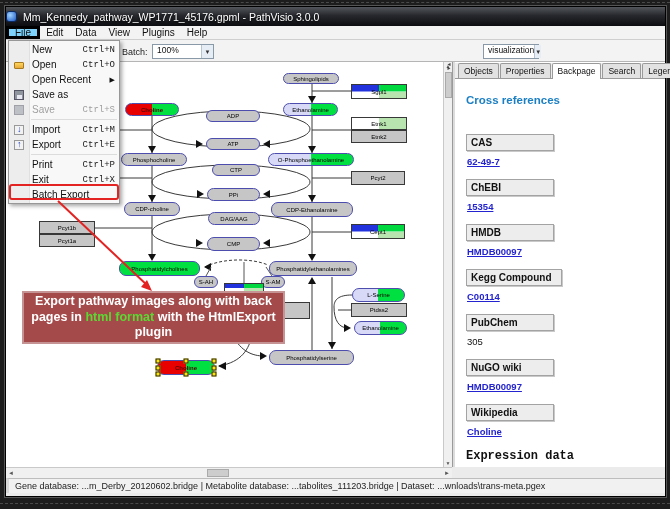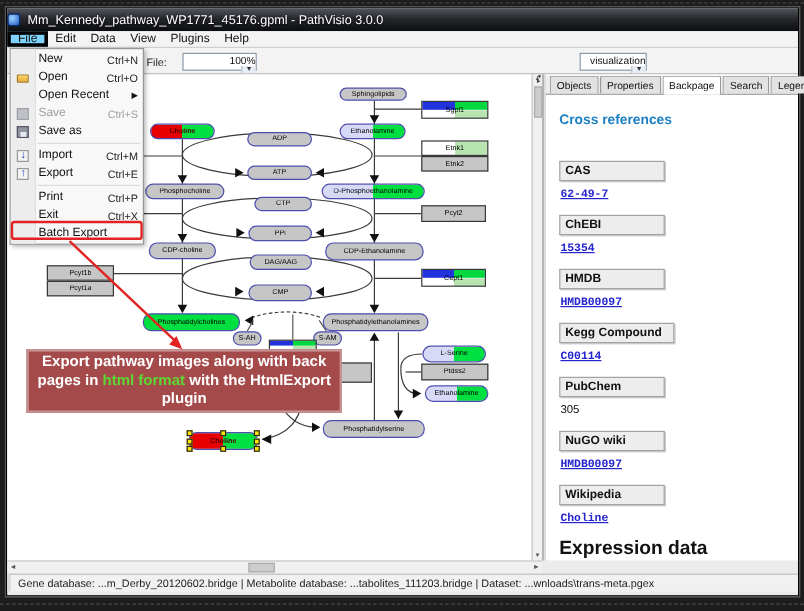--- a/index.html
+++ b/index.html
@@ -10,21 +10,21 @@
   
   #win-bg{position:absolute;left:5px;top:6px;width:661px;height:491px;background:#ebebeb;border:1px solid #000;box-shadow:0 0 0 1px #555;}
   #titlebar{position:absolute;left:6px;top:7px;width:659px;height:19px;background:linear-gradient(#53565c,#26282d 45%,#0c0d10);display:flex;align-items:center;padding-left:0;}
   #title-icon{width:11px;height:11px;border-radius:3px;background:radial-gradient(circle at 35% 35%,#9fd4ff,#1c57c4);border:1px solid #0a2a66;margin-right:6px;flex:none;}
   #title-text{color:#fff;font-size:10.5px;white-space:nowrap;text-shadow:0 1px 2px #000;}
   #menubar{position:absolute;left:6px;top:26px;width:659px;height:14px;background:#f3f3f3;border-bottom:1px solid #cfcfcf;display:flex;align-items:stretch;font-size:10px;color:#111;}
   .mb-item{padding:1px 6px;display:flex;align-items:center;}
   .mb-item.open{border:3px solid #000000;background:#7dd3fc;}
   #toolbar{position:absolute;left:6px;top:40px;width:659px;height:22px;background:#f3f3f3;border-bottom:1px solid #b5b5b5;}
   .tb-lab{position:absolute;font-size:9px;color:#222;}
-  .combo{position:absolute;height:15px;background:#fff;border:1px solid #8a99a8;font-size:8.5px;color:#111;display:flex;align-items:flex-end;padding-left:4px;flex-direction:column;}
+  .combo{position:absolute;height:15px;background:#fff;border:1px solid #8a99a8;font-size:8.5px;color:#111;display:flex;align-items:flex-start;padding-left:4px;}
   .combo .car{margin-left:auto;width:12px;height:100%;background:#e7edf4;border-left:1px solid #b8c4d0;display:flex;align-items:center;justify-content:center;font-size:6px;color:#333;}
   .tbtn{position:absolute;top:43px;height:16px;display:flex;align-items:center;gap:2px;color:#444;font-size:9px;}
   .tbtn .car{font-size:6px;color:#333;}
   .tb-rect{display:inline-block;width:11px;height:8px;border:1px solid #666;background:#f8f8f8;}
   .tb-sep{position:absolute;top:43px;width:1px;height:16px;background:#c6c6c6;}
   .mini{display:inline-block}
 
   
   #canvas{position:absolute;left:6px;top:62px;width:437px;height:405px;background:#fff;}
   #vscroll{position:absolute;left:443px;top:62px;width:9px;height:405px;background:#f0f0f0;border-left:1px solid #c9c9c9;}
@@ -42,31 +42,31 @@
   #panel{position:absolute;left:455px;top:62px;width:210px;height:405px;background:#fff;}
   #tabs{position:absolute;left:0;top:1px;height:16px;display:flex;align-items:flex-end;width:100%;border-bottom:1px solid #9a9a9a;background:#ededed;padding-left:3px;text-align:center;}
   .tab{font-size:8.5px;color:#111;border:1px solid #9a9a9a;border-bottom:none;background:#e2e2e2;padding:2px 5px;margin-right:1px;border-radius:2px 2px 0 0;}
   .tab.active{background:#fff;position:relative;top:1px;padding-bottom:3px;}
   #panel-content{position:absolute;left:0;top:18px;width:210px;height:387px;overflow:hidden;padding:14px 0 0 11px;}
   #bp-heading{color:#1b7fc4;font-weight:bold;font-size:11.5px;margin-bottom:28px;}
   .bp-section{margin-bottom:12px;}
   .bp-box{width:88px;border:1px solid #a3a3a3;background:#ededed;padding:2px 4px;font-weight:bold;font-size:10px;color:#111;box-shadow:1px 1px 0 #c9c9c9;white-space:nowrap;}
   .bp-box.wide{width:96px;}
   .bp-val{margin:5px 0 0 1px;font-size:9.5px;}
-  .bp-val a{color:#2323cf;font-weight:bold;font-family:Liberation Mono, monospace;}
+  .bp-val a{color:#2323cf;font-weight:bold;}
   .bp-val .plain{color:#111;}
-  #bp-footer{font-weight:bold;font-size:16px;color:#111;margin-top:0;}
+  #bp-footer{font-weight:bold;font-size:12px;color:#111;margin-top:0;font-family:Liberation Mono, monospace;}
 
   
   #file-menu{position:absolute;left:8px;top:40px;width:112px;background:#f8f8f8;border:1px solid #979797;box-shadow:2px 2px 4px rgba(0,0,0,.35);z-index:60;padding:1px 0;}
   #file-menu::before{content:"";position:absolute;left:0;top:0;bottom:0;width:20px;background:#ededed;border-right:1px solid #e0e0e0;}
   .fm-row{position:relative;height:15px;display:flex;align-items:center;font-size:10px;color:#111;padding-right:4px;}
   .fm-ico{width:20px;flex:none;display:flex;justify-content:center;position:relative;}
   .fm-label{flex:1;padding-left:3px;white-space:nowrap;}
-  .fm-sc{font-size:9px;color:#222;}
+  .fm-sc{font-size:9px;color:#222;font-family:Liberation Mono, monospace;}
   .fm-sub{font-size:7px;color:#111;}
   .fm-row.disabled .fm-label,.fm-row.disabled .fm-sc{color:#9f9f9f;}
   .fm-sep{height:1px;background:#dcdcdc;margin:2px 2px 2px 22px;}
   .ic{display:inline-block;width:10px;height:10px;position:relative;}
   .ic-open{height:7px;margin-top:2px;background:linear-gradient(#ffd75e,#e8a93a);border:1px solid #a87a20;border-radius:1px;}
   .ic-save,.ic-saveas{background:#8f969e;border:1px solid #556;}
   .ic-save{opacity:.5;}
   .ic-saveas::after{content:"";position:absolute;left:2px;bottom:0;width:5px;height:4px;background:#e8e8f2;}
   .ic-import,.ic-export{background:#f2f2f2;border:1px solid #999;}
   .ic-import::after{content:"↓";position:absolute;left:2px;top:-2px;color:#2343c0;font-size:9px;font-weight:bold;}
@@ -112,21 +112,21 @@
   <div id="menubar">
       <div class="mb-item open">File</div>
       <div class="mb-item">Edit</div>
       <div class="mb-item">Data</div>
       <div class="mb-item">View</div>
       <div class="mb-item">Plugins</div>
       <div class="mb-item">Help</div>
     </div>
 
   <div id="toolbar">
-    <span class="tb-lab" style="left:116px;top:7px">File:</span>
+    <span class="tb-lab" style="left:116px;top:7px">Batch:</span>
     <div class="combo" style="left:146px;top:4px;width:62px">
       <span>100%</span>
       <span class="car">▼</span>
     </div>
     <div class="tb-sep" style="left:212px"></div>
     <div class="tbtn" style="left:218px">
         <span class="tb-rect"></span>
         <span class="car">▼</span>
       </div>
     <div class="tbtn" style="left:246px">
@@ -370,32 +370,32 @@
           <span class="ic ic-open"></span>
         </span>
         <span class="fm-label">Open</span>
         <span class="fm-sc">Ctrl+O</span>
       </div>
       <div class="fm-row">
         <span class="fm-ico"></span>
         <span class="fm-label">Open Recent</span>
         <span class="fm-sub">▶</span>
       </div>
+      <div class="fm-row">
+        <span class="fm-ico">
+          <span class="ic ic-saveas"></span>
+        </span>
+        <span class="fm-label">Save as</span>
+      </div>
       <div class="fm-row disabled">
         <span class="fm-ico">
           <span class="ic ic-save"></span>
         </span>
         <span class="fm-label">Save</span>
         <span class="fm-sc">Ctrl+S</span>
-      </div>
-      <div class="fm-row">
-        <span class="fm-ico">
-          <span class="ic ic-saveas"></span>
-        </span>
-        <span class="fm-label">Save as</span>
       </div>
       <div class="fm-sep"></div>
       <div class="fm-row">
         <span class="fm-ico">
           <span class="ic ic-import"></span>
         </span>
         <span class="fm-label">Import</span>
         <span class="fm-sc">Ctrl+M</span>
       </div>
       <div class="fm-row">

